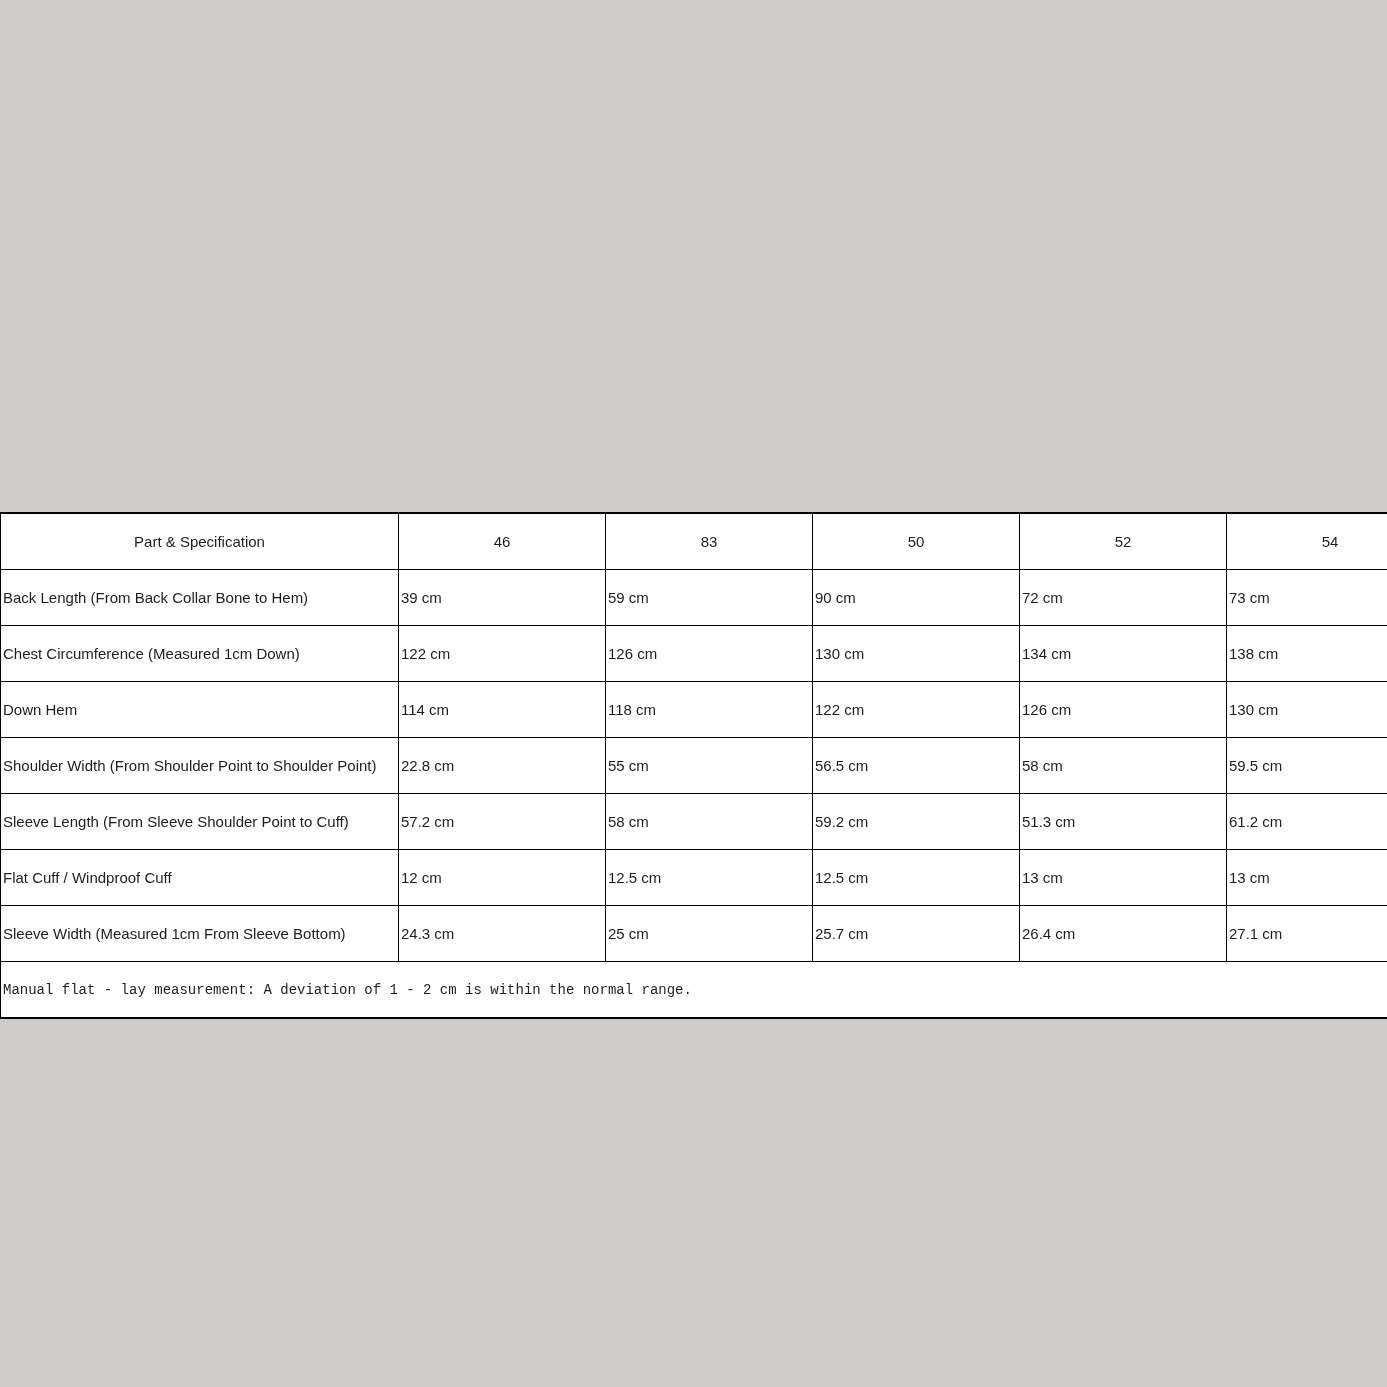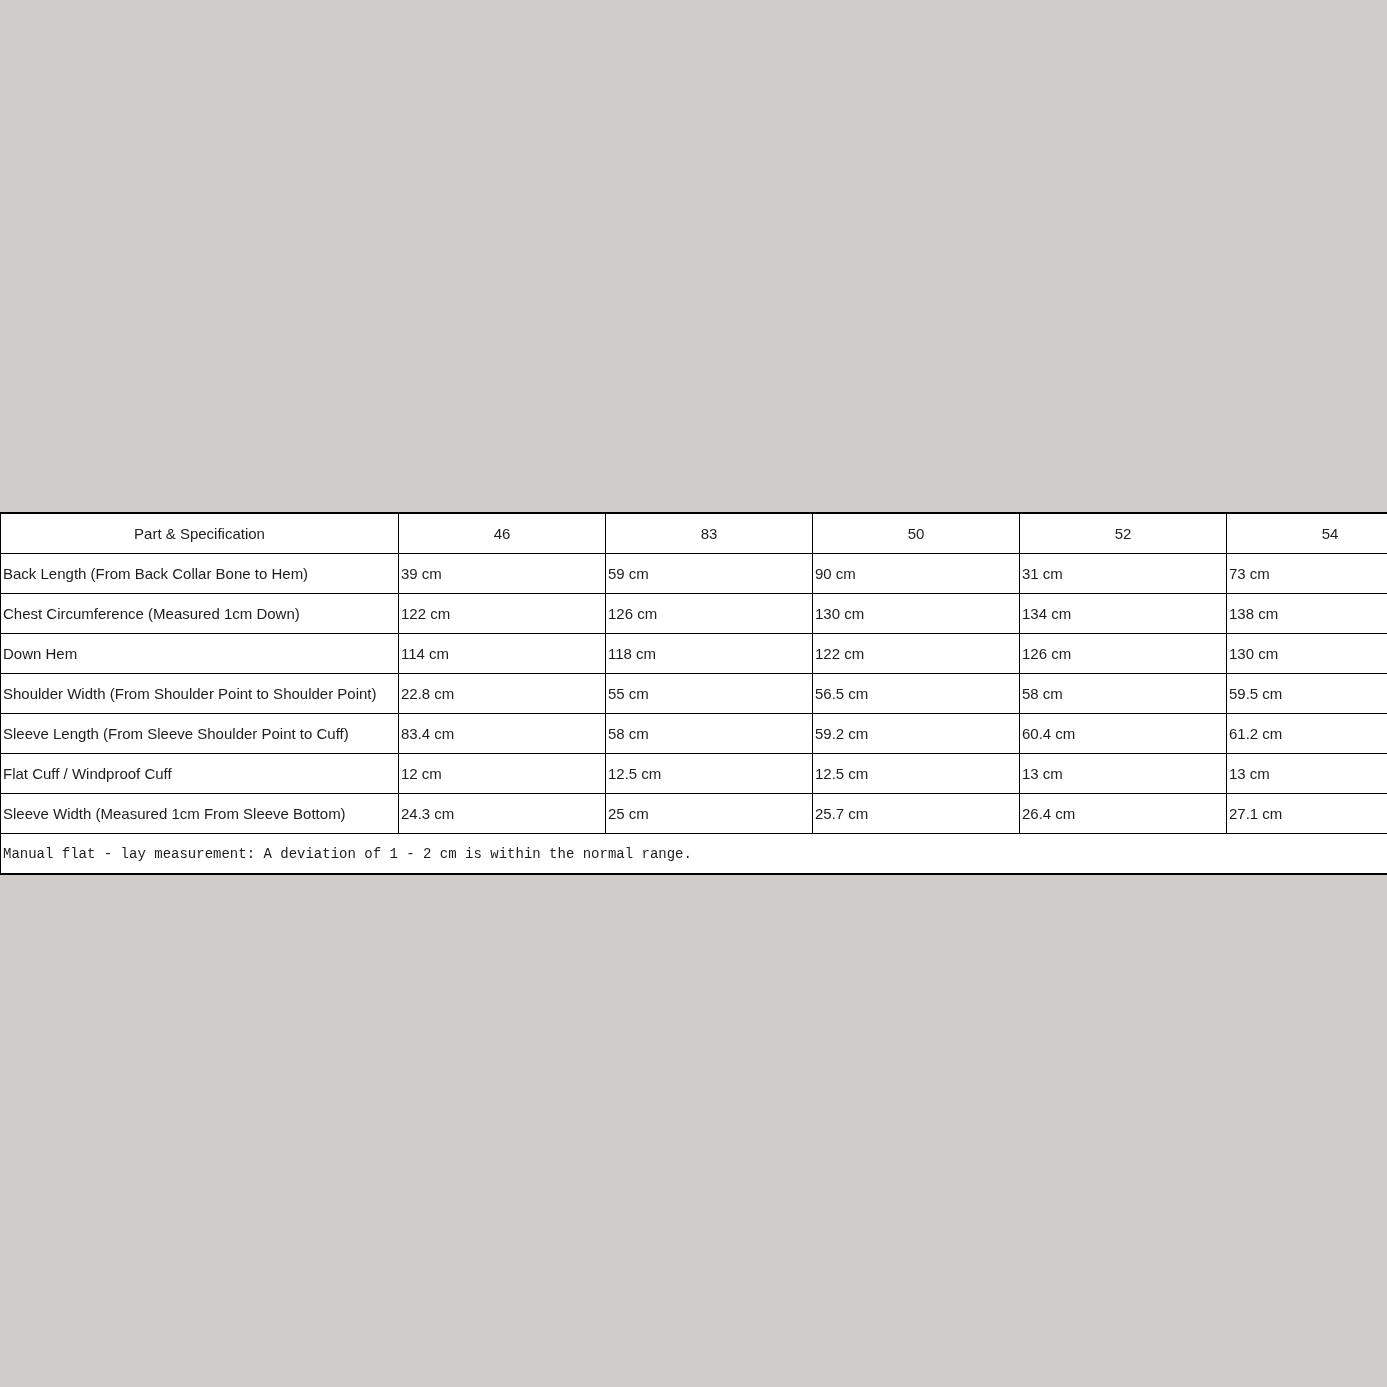--- a/index.html
+++ b/index.html
@@ -31,21 +31,21 @@
     border-collapse: collapse;
     background: #ffffff;
     font-family: "Liberation Sans", sans-serif;
     font-size: 15px;
     color: #1e1e1e;
   }
   table.size-chart th,
   table.size-chart td {
     border: 1px solid #000000;
     height: 39px;
-    padding: 0 2px;
+    padding: 8px 2px;
     vertical-align: middle;
     font-weight: normal;
     overflow: hidden;
     white-space: nowrap;
   }
   table.size-chart {
     border-top: 2px solid #000000;
     border-bottom: 2px solid #000000;
   }
   td.note-cell {
@@ -75,21 +75,21 @@
         <th>83</th>
         <th>50</th>
         <th>52</th>
         <th>54</th>
       </tr>
       <tr>
         <td>Back Length (From Back Collar Bone to Hem)</td>
         <td>39 cm</td>
         <td>59 cm</td>
         <td>90 cm</td>
-        <td>31 cm</td>
+        <td>72 cm</td>
         <td>73 cm</td>
       </tr>
       <tr>
         <td>Chest Circumference (Measured 1cm Down)</td>
         <td>122 cm</td>
         <td>126 cm</td>
         <td>130 cm</td>
         <td>134 cm</td>
         <td>138 cm</td>
       </tr>
@@ -104,24 +104,24 @@
       <tr>
         <td>Shoulder Width (From Shoulder Point to Shoulder Point)</td>
         <td>22.8 cm</td>
         <td>55 cm</td>
         <td>56.5 cm</td>
         <td>58 cm</td>
         <td>59.5 cm</td>
       </tr>
       <tr>
         <td>Sleeve Length (From Sleeve Shoulder Point to Cuff)</td>
-        <td>83.4 cm</td>
+        <td>57.2 cm</td>
         <td>58 cm</td>
         <td>59.2 cm</td>
-        <td>60.4 cm</td>
+        <td>51.3 cm</td>
         <td>61.2 cm</td>
       </tr>
       <tr>
         <td>Flat Cuff / Windproof Cuff</td>
         <td>12 cm</td>
         <td>12.5 cm</td>
         <td>12.5 cm</td>
         <td>13 cm</td>
         <td>13 cm</td>
       </tr>

